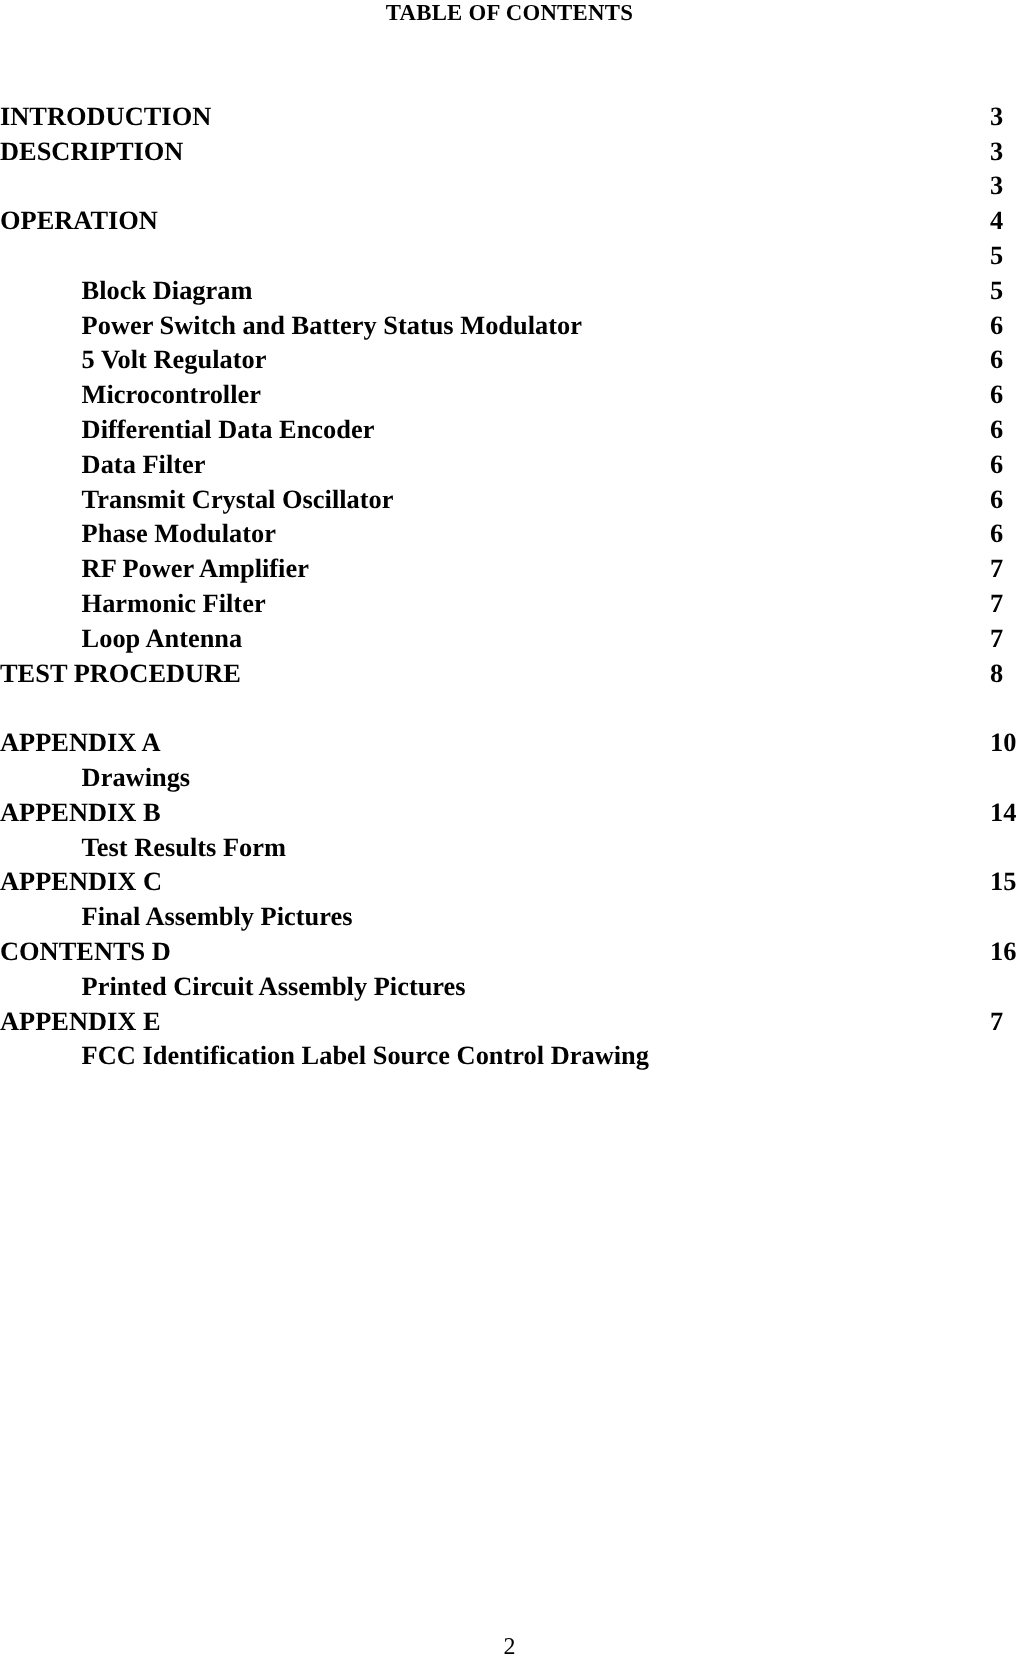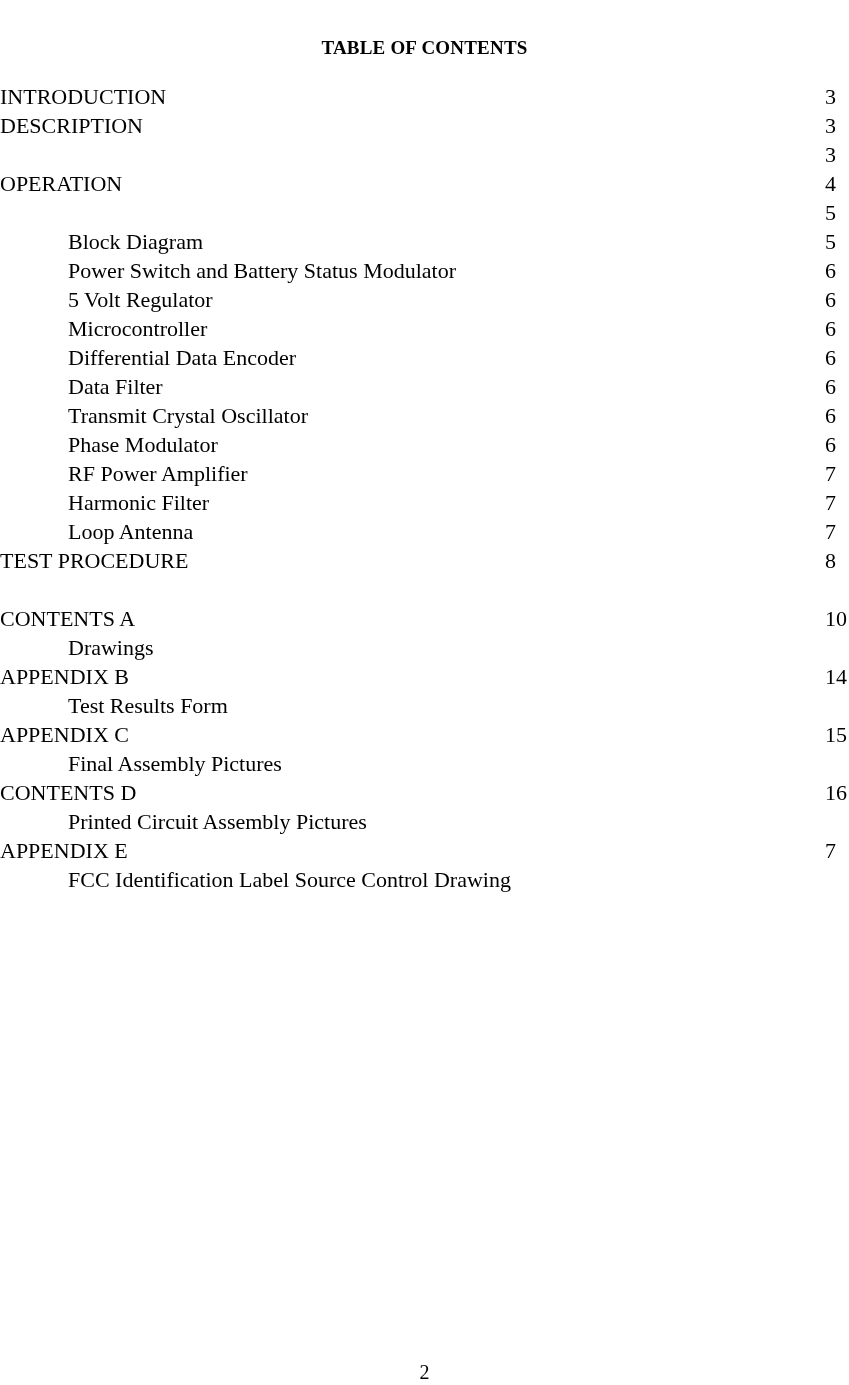--- a/index.html
+++ b/index.html
@@ -28,28 +28,28 @@
   .doc-title {
     position: absolute;
     left: 0;
     top: 0;
     width: 849px;
     text-align: center;
     font-size: 19px;
     font-weight: bold;
     letter-spacing: 0.2px;
     line-height: 24px;
-    margin-top: 36px;
   }
 
   .toc {
     position: absolute;
     left: 0;
     top: 82px;
     width: 832px;
+    font-weight: bold;
   }
 
   .toc-row {
     position: relative;
     height: 29px;
     line-height: 29px;
     white-space: nowrap;
   }
 
   .toc-row.spacer {
@@ -155,21 +155,21 @@
       <div class="toc-row level-sub">
         <span class="entry-label">Loop Antenna</span>
         <span class="entry-page">7</span>
       </div>
       <div class="toc-row level-main">
         <span class="entry-label">TEST PROCEDURE</span>
         <span class="entry-page">8</span>
       </div>
       <div class="toc-row level-spacer spacer"></div>
       <div class="toc-row level-main">
-        <span class="entry-label">CONTENTS A</span>
+        <span class="entry-label">APPENDIX A</span>
         <span class="entry-page">10</span>
       </div>
       <div class="toc-row level-sub">
         <span class="entry-label">Drawings</span>
       </div>
       <div class="toc-row level-main">
         <span class="entry-label">APPENDIX B</span>
         <span class="entry-page">14</span>
       </div>
       <div class="toc-row level-sub">

